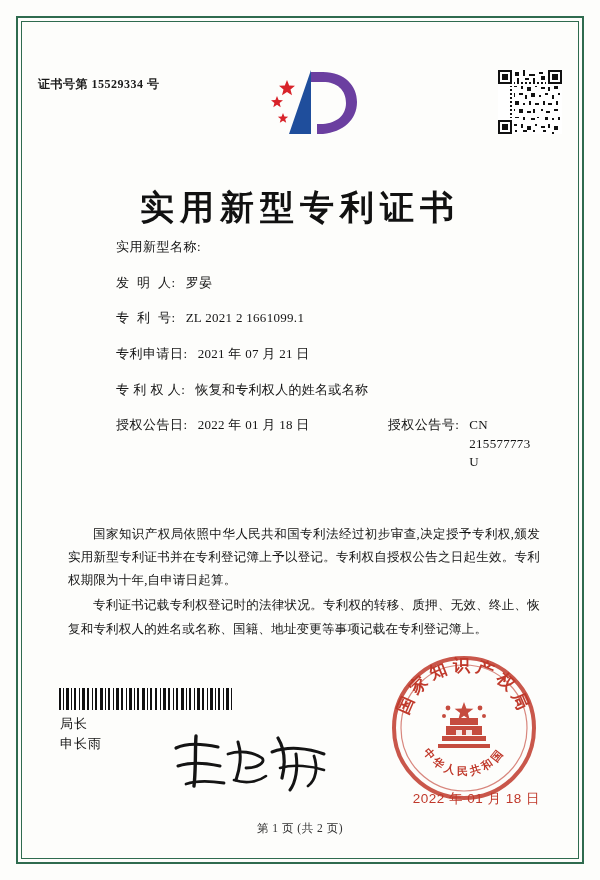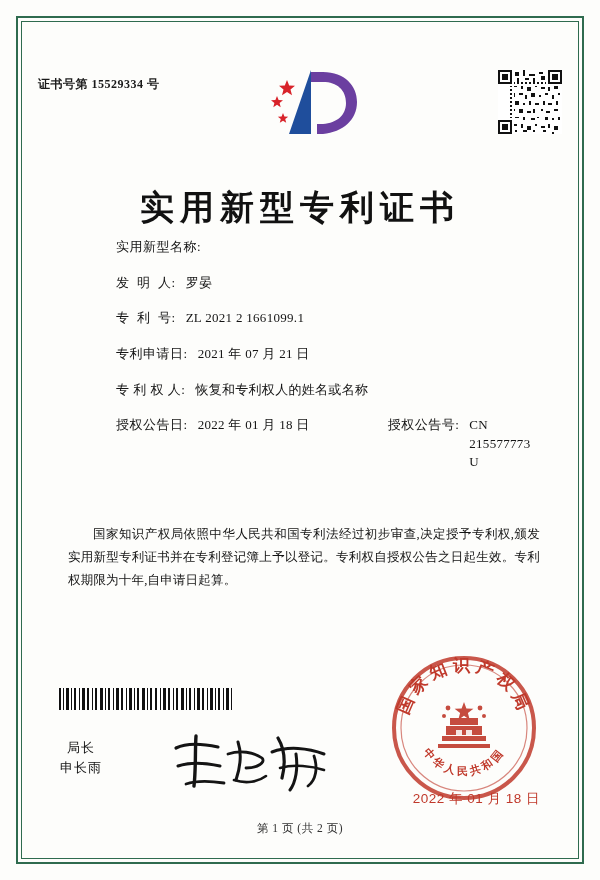--- a/index.html
+++ b/index.html
@@ -158,26 +158,25 @@
     left: 20px;
     top: 650px;
     width: 175px;
     height: 22px;
   }
 
   
   .sig-label {
     position: absolute;
     left: 22px;
-    top: 700px;
+    top: 676px;
     font-size: 13px;
     line-height: 1.55;
     color: #141414;
     letter-spacing: 1px;
-    text-align: center;
   }
   .sig-script {
     position: absolute;
     left: 128px;
     top: 690px;
     width: 180px;
     height: 70px;
   }
 
   
@@ -369,20 +368,21 @@
         <span class="field-label">授权公告日:</span>
         <span class="field-sep"></span>
         <span class="field-value">2022 年 01 月 18 日</span>
         <span class="field-label2">授权公告号:</span>
         <span class="field-value2">CN 215577773 U</span>
       </div>
     </div>
 
     <div class="paras">
       <p class="para">国家知识产权局依照中华人民共和国专利法经过初步审查,决定授予专利权,颁发实用新型专利证书并在专利登记簿上予以登记。专利权自授权公告之日起生效。专利权期限为十年,自申请日起算。</p>
+      <p class="para">专利证书记载专利权登记时的法律状况。专利权的转移、质押、无效、终止、恢复和专利权人的姓名或名称、国籍、地址变更等事项记载在专利登记簿上。</p>
     </div>
 
     <div class="barcode">
       <svg width="175" height="22" viewBox="0 0 175 22" xmlns="http://www.w3.org/2000/svg" shape-rendering="crispEdges">
         <rect width="175" height="22" fill="#ffffff"></rect>
         <g fill="#111111">
           <rect x="1" y="0" width="2" height="22"></rect>
             <rect x="5" y="0" width="1" height="22"></rect>
           <rect x="8" y="0" width="3" height="22"></rect>
             <rect x="13" y="0" width="1" height="22"></rect>

